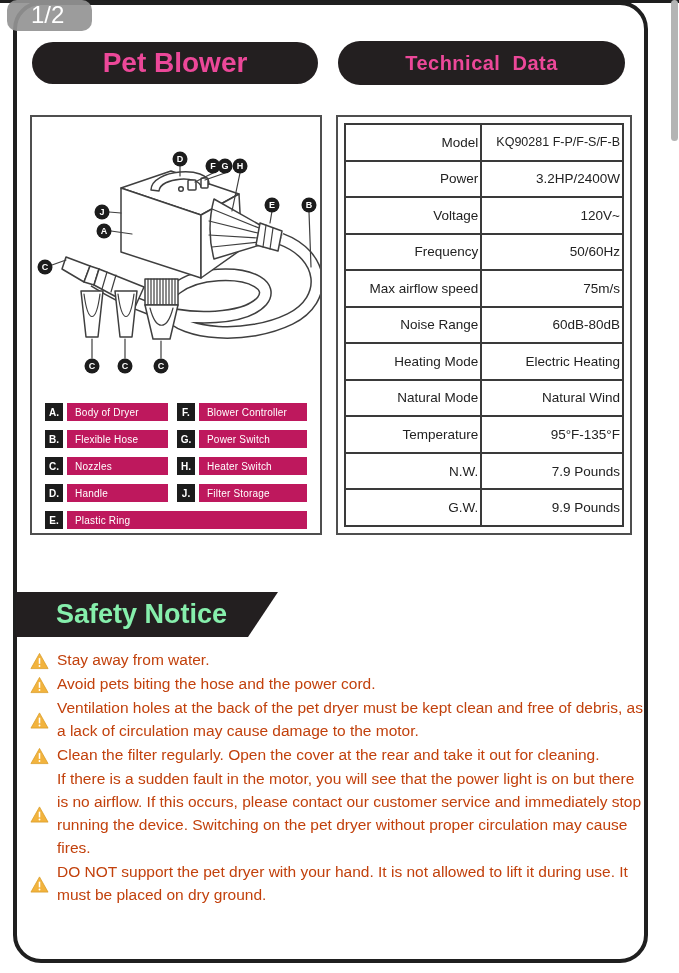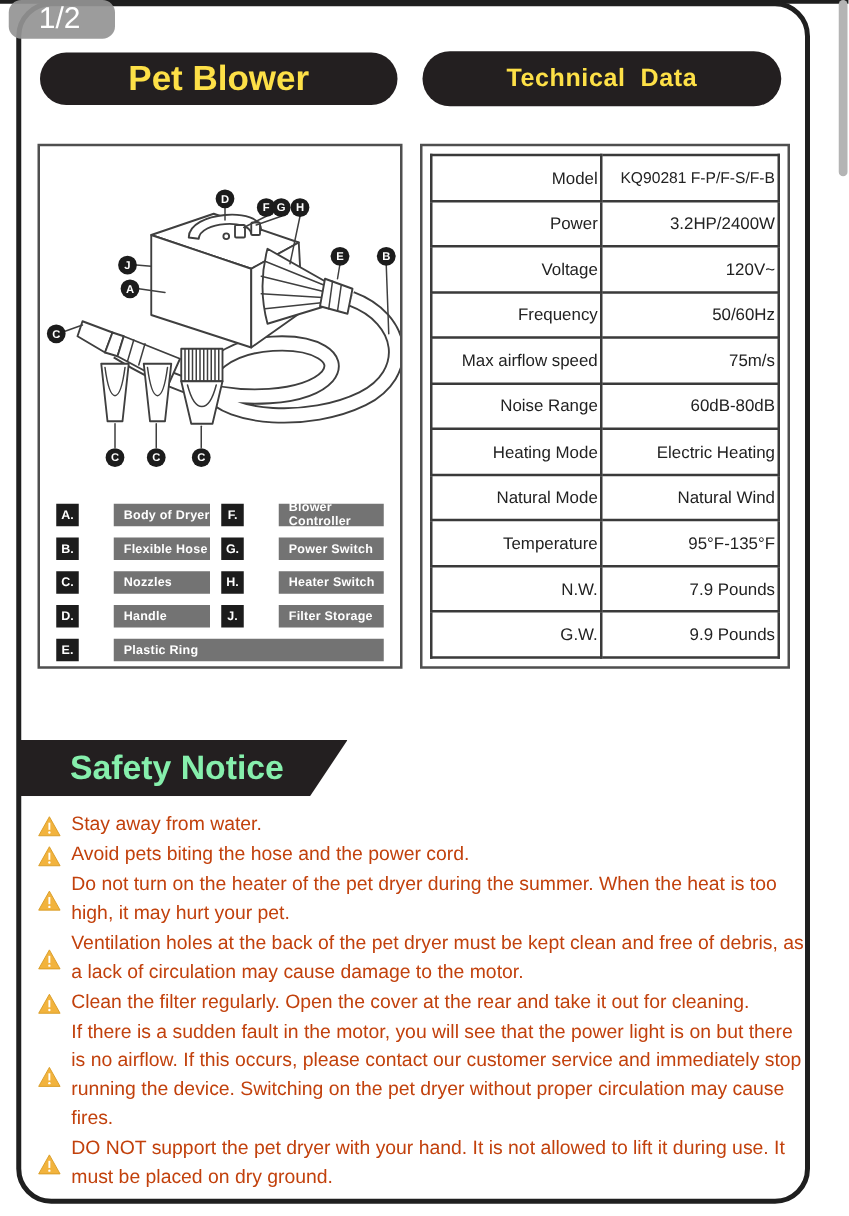--- a/index.html
+++ b/index.html
@@ -17,21 +17,21 @@
   .page-badge {
     position:absolute; left:7px; top:0; width:85px; height:31px;
     background:rgba(148,148,148,0.92); border-radius:10px;
     color:#fff; font-size:24px; line-height:30px; padding-left:24px; z-index:5;
   }
   .scroll-thumb {
     position:absolute; right:1px; top:0; width:7px; height:141px;
     background:#b4b4b4; border-radius:4px; z-index:6;
   }
   .pill {
-    position:absolute; background:#231f20; color:#fde047; font-weight:bold;
+    position:absolute; background:#231f20; color:#ec4899; font-weight:bold;
     display:flex; align-items:center; justify-content:center;
   }
   .pill-left { left:32px; top:42px; width:286px; height:42px; border-radius:21px; font-size:28px; }
   .pill-right { left:338px; top:41px; width:287px; height:44px; border-radius:22px; font-size:20px; letter-spacing:0.5px; word-spacing:6px; }
   .panel {
     position:absolute; top:115px; height:420px; border:2px solid #4f4f4f; background:#fff;
   }
   .panel-left { left:30px; width:292px; }
   .panel-right { left:336px; width:296px; padding:6px; }
   
@@ -44,22 +44,22 @@
   table.tech td.lbl { width:49%; }
   
   .legend { padding:6px 13px 0 13px; display:grid; grid-template-columns:123px 1fr; column-gap:9px; row-gap:9px; }
   .legend-item { display:flex; gap:4px; height:18px; }
   .legend-item.full { grid-column:1 / span 2; }
   .legend-key {
     width:18px; height:18px; background:#1c1c1c; color:#fff; font-weight:bold;
     font-size:10px; display:flex; align-items:center; justify-content:center; flex:none;
   }
   .legend-bar {
-    flex:1; height:18px; background:#737373; color:#fff; font-weight:bold;
-    font-size:10px; display:flex; align-items:center; padding-left:8px; letter-spacing:0.2px;margin-left:24px;
+    flex:1; height:18px; background:#be185d; color:#fff; font-weight:normal;
+    font-size:10px; display:flex; align-items:center; padding-left:8px; letter-spacing:0.2px;
   }
   
   .safety-banner {
     position:absolute; left:16px; top:592px; width:262px; height:45px;
     background:#231f20; clip-path:polygon(0 0, 100% 0, calc(100% - 30px) 100%, 0 100%);
     color:#86efac; font-weight:bold; font-size:27px; line-height:45px; padding-left:40px;
   }
   
   .safety-list { position:absolute; left:30px; top:648px; width:614px; list-style:none; }
   .safety-list li { display:flex; margin-bottom:1px; }
@@ -327,28 +327,20 @@
           <circle cx="10" cy="14.3" r="1" fill="#fff"></circle>
         </svg>
       <span class="safety-text">Avoid pets biting the hose and the power cord.</span>
     </li>
     <li>
       <svg class="warn-ic" viewBox="0 0 20 18">
           <path d="M10 1 L19 17 H1 Z" fill="#f2b33d" stroke="#d99c26" stroke-width="0.8" stroke-linejoin="round"></path>
           <rect x="9.2" y="6" width="1.6" height="6" fill="#fff"></rect>
           <circle cx="10" cy="14.3" r="1" fill="#fff"></circle>
         </svg>
-      <span class="safety-text">Do not turn on the heater of the pet dryer during the summer. When the heat is too high, it may hurt your pet.</span>
-    </li>
-    <li>
-      <svg class="warn-ic" viewBox="0 0 20 18">
-          <path d="M10 1 L19 17 H1 Z" fill="#f2b33d" stroke="#d99c26" stroke-width="0.8" stroke-linejoin="round"></path>
-          <rect x="9.2" y="6" width="1.6" height="6" fill="#fff"></rect>
-          <circle cx="10" cy="14.3" r="1" fill="#fff"></circle>
-        </svg>
       <span class="safety-text">Ventilation holes at the back of the pet dryer must be kept clean and free of debris, as a lack of circulation may cause damage to the motor.</span>
     </li>
     <li>
       <svg class="warn-ic" viewBox="0 0 20 18">
           <path d="M10 1 L19 17 H1 Z" fill="#f2b33d" stroke="#d99c26" stroke-width="0.8" stroke-linejoin="round"></path>
           <rect x="9.2" y="6" width="1.6" height="6" fill="#fff"></rect>
           <circle cx="10" cy="14.3" r="1" fill="#fff"></circle>
         </svg>
       <span class="safety-text">Clean the filter regularly. Open the cover at the rear and take it out for cleaning.</span>
     </li>

